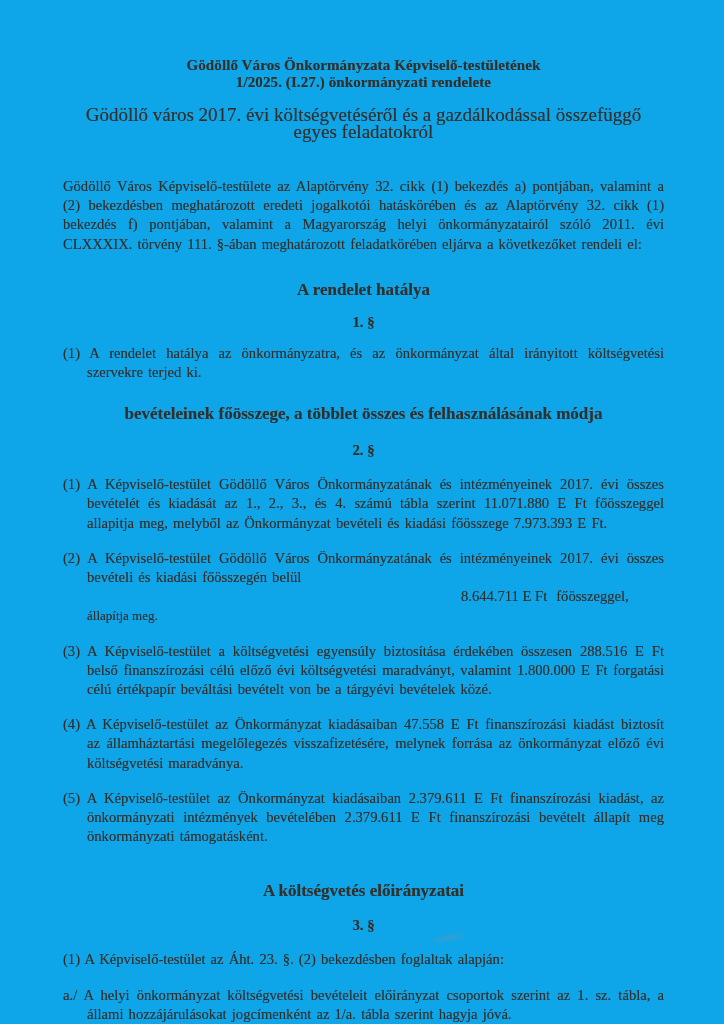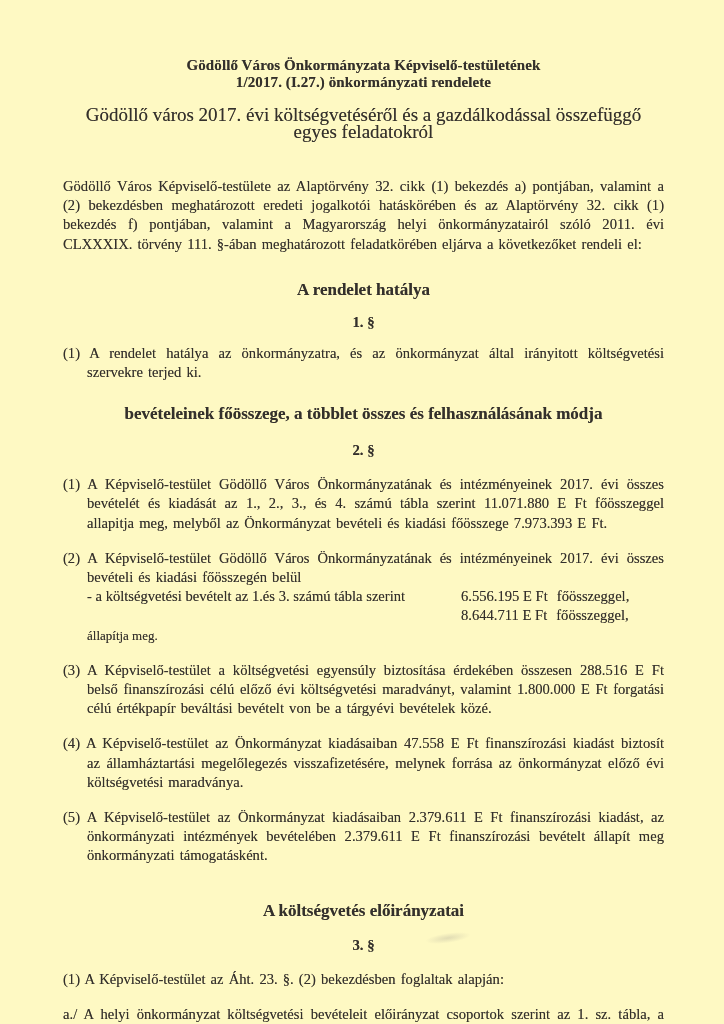--- a/index.html
+++ b/index.html
@@ -8,21 +8,21 @@
     width: 724px;
     height: 1024px;
     overflow: hidden;
     font-family: "Liberation Serif", "DejaVu Serif", serif;
     color: #33302c;
   }
   .page {
     position: relative;
     width: 724px;
     height: 1024px;
-    background: #fef9c3;
+    background: #0ea5e9;
     padding: 57px 60px 0 63px;
     text-shadow: 0 0 0.45px rgba(60,50,40,0.55);
   }
   
   .title-block { text-align: center; margin-bottom: 37px; }
   .title-line { font-weight: bold; font-size: 15px; line-height: 16.5px; letter-spacing: 0.1px; }
   .subtitle-line { font-size: 19px; line-height: 17px; margin-top: 16px; }
 
   
   .para, .preamble {
@@ -91,44 +91,40 @@
     pointer-events: none;
   }
 </style>
 </head>
 <body>
 
 <div class="page">
 
   <div class="title-block">
     <div class="title-line">Gödöllő Város Önkormányzata Képviselő-testületének</div>
-    <div class="title-line">1/2017. (I.27.) önkormányzati rendelete</div>
+    <div class="title-line">1/2025. (I.27.) önkormányzati rendelete</div>
     <div class="subtitle-line">Gödöllő város 2017. évi költségvetéséről és a gazdálkodással összefüggő egyes feladatokról</div>
   </div>
 
   <p class="preamble">Gödöllő Város Képviselő-testülete az Alaptörvény 32. cikk (1) bekezdés a) pontjában, valamint a (2) bekezdésben meghatározott eredeti jogalkotói hatáskörében és az Alaptörvény 32. cikk (1) bekezdés f) pontjában, valamint a Magyarország helyi önkormányzatairól szóló 2011. évi CLXXXIX. törvény 111. §-ában meghatározott feladatkörében eljárva a következőket rendeli el:</p>
 
   <div class="center-head mt-s1-head">A rendelet hatálya</div>
   <div class="sect-num mt-s1-num">1. §</div>
 
   <p class="para hang mt-s1-p1"><span class="label">(1)</span> <span>A rendelet hatálya az önkormányzatra, és az önkormányzat által irányitott költségvetési szervekre terjed ki.</span></p>
 
   <div class="center-head mt-s2-head">
     <div>bevételeinek főösszege, a többlet összes és felhasználásának módja</div>
   </div>
   <div class="sect-num mt-s2-num">2. §</div>
 
   <p class="para hang mt-p"><span class="label">(1)</span> <span>A Képviselő-testület Gödöllő Város Önkormányzatának és intézményeinek 2017. évi összes bevételét és kiadását az 1., 2., 3., és 4. számú tábla szerint 11.071.880 E Ft főösszeggel allapitja meg, melyből az Önkormányzat bevételi és kiadási főösszege 7.973.393 E Ft.</span></p>
 
   <div class="mt-p">
     <p class="para hang"><span class="label">(2)</span> <span>A Képviselő-testület Gödöllő Város Önkormányzatának és intézményeinek 2017. évi összes bevételi és kiadási főösszegén belül</span></p>
-    <div class="item-row">
-      <span class="item-text">- a költségvetési bevételt az 1.és 3. számú tábla szerint</span>
-      <span class="item-amount"><span>6.556.195 E Ft</span><span class="suffix">főösszeggel,</span></span>
-    </div>
     <div class="item-row">
       <span class="item-amount"><span>8.644.711 E Ft</span><span class="suffix">főösszeggel,</span></span>
     </div>
     <div class="closing">állapítja meg.</div>
   </div>
 
   <p class="para hang mt-p"><span class="label">(3)</span> <span>A Képviselő-testület a költségvetési egyensúly biztosítása érdekében összesen 288.516 E Ft belső finanszírozási célú előző évi költségvetési maradványt, valamint 1.800.000 E Ft forgatási célú értékpapír beváltási bevételt von be a tárgyévi bevételek közé.</span></p>
 
   <p class="para hang mt-p"><span class="label">(4)</span> <span>A Képviselő-testület az Önkormányzat kiadásaiban 47.558 E Ft finanszírozási kiadást biztosít az államháztartási megelőlegezés visszafizetésére, melynek forrása az önkormányzat előző évi költségvetési maradványa.</span></p>
 

